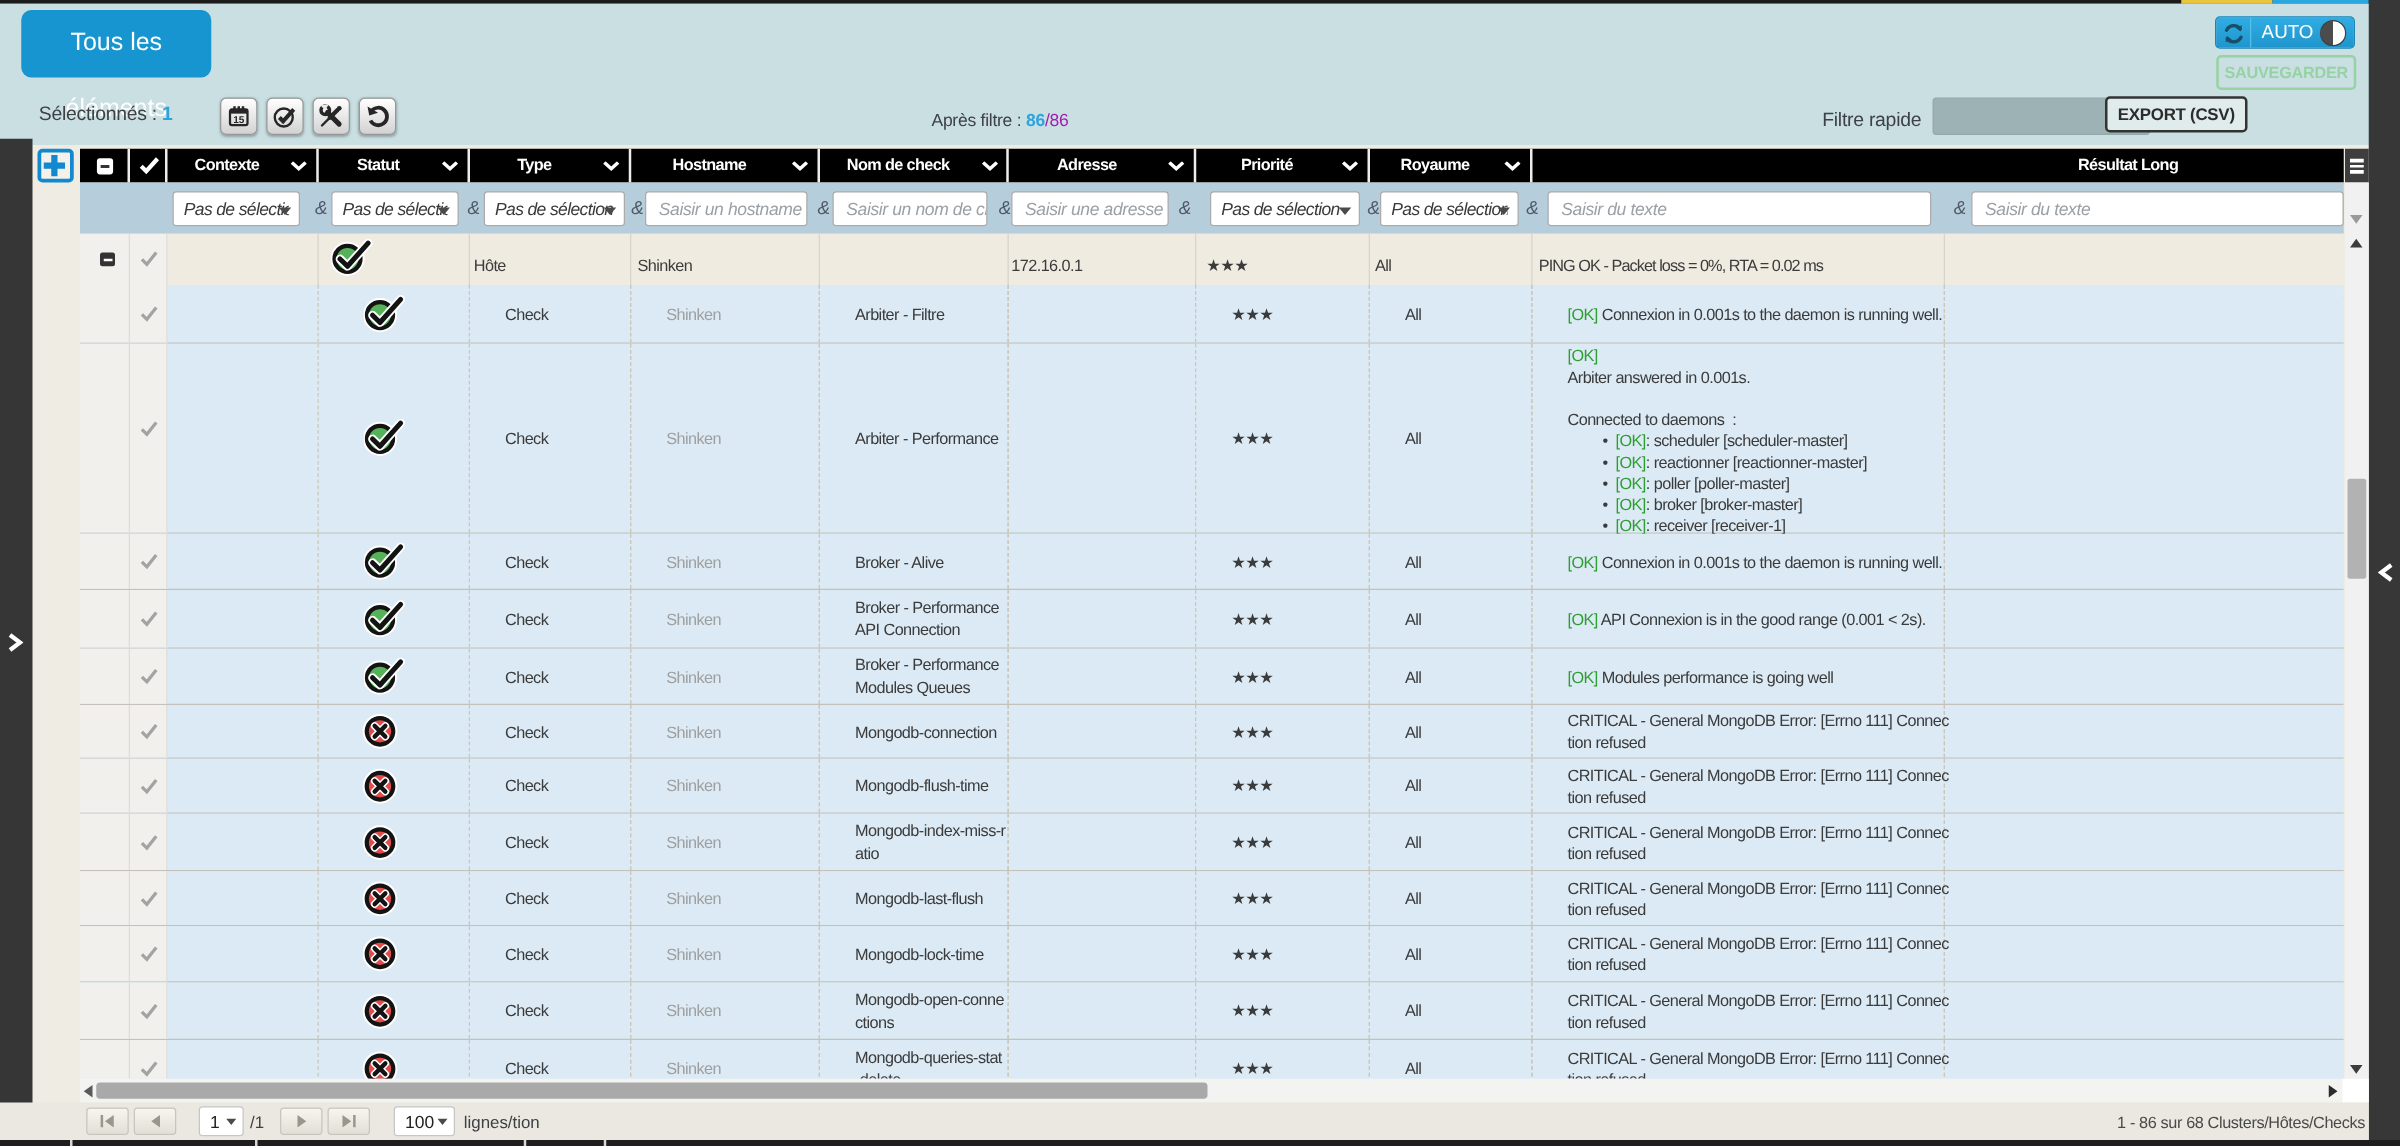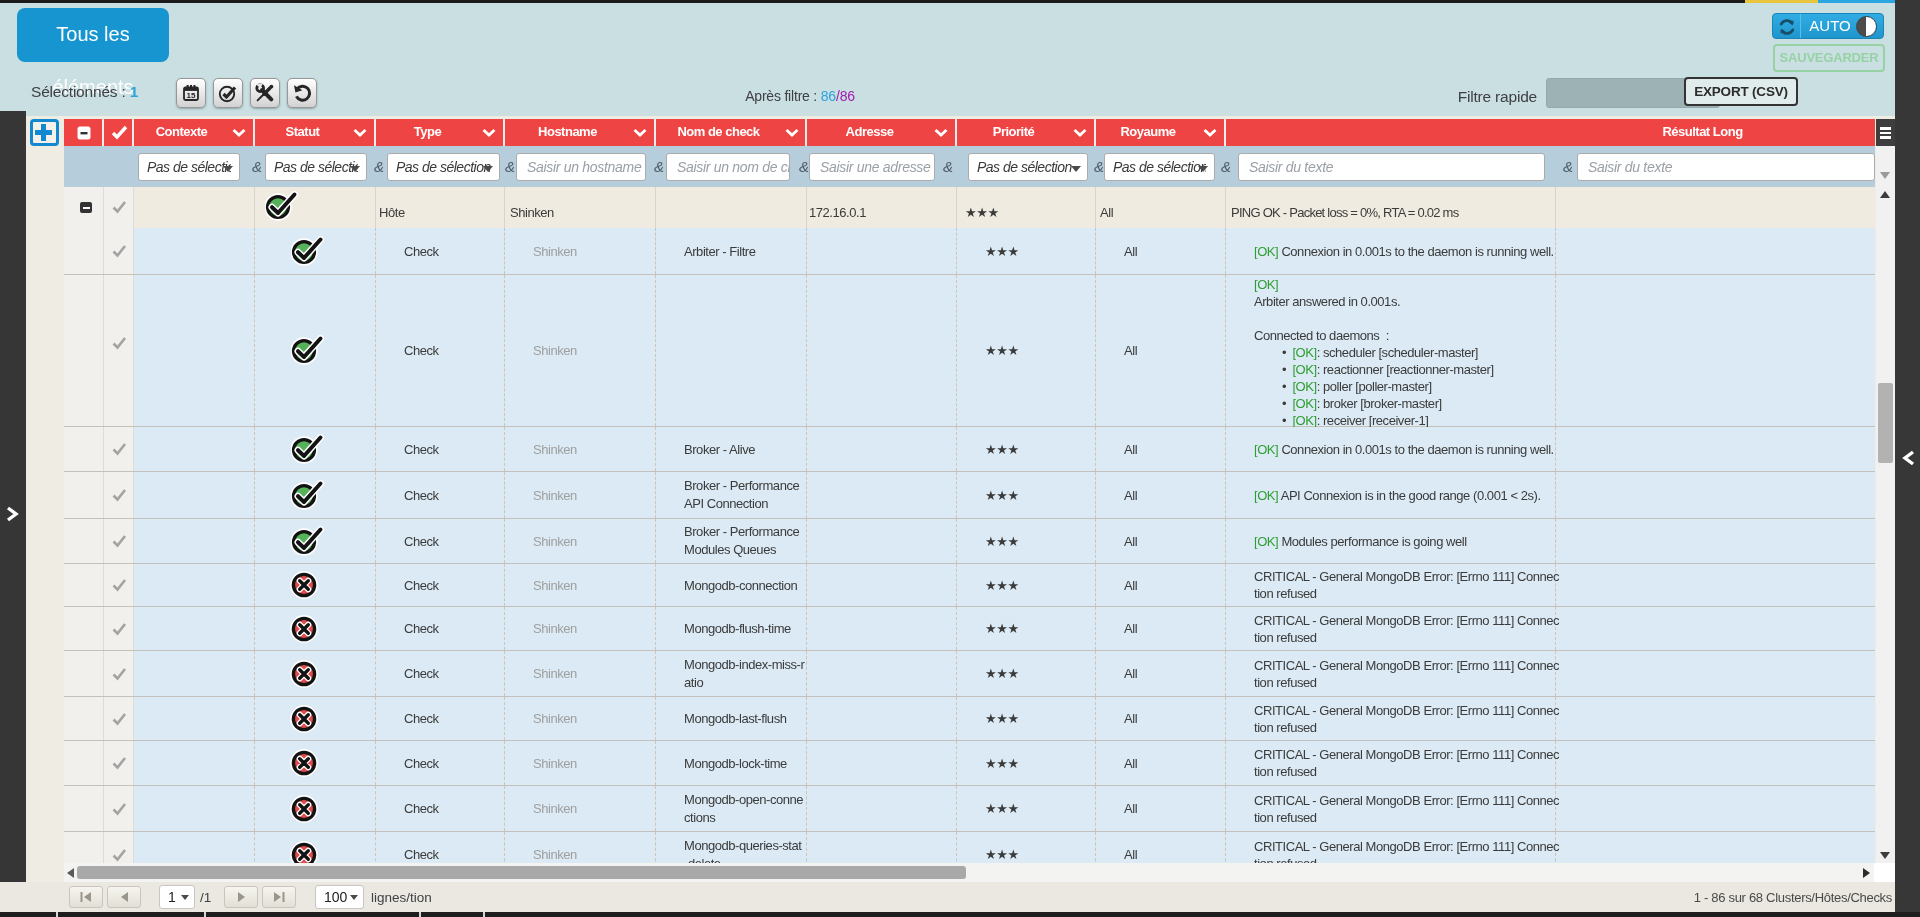--- a/index.html
+++ b/index.html
@@ -15,21 +15,21 @@
   
   #toolbar { left:0; top:3px; width:1920px; height:113px; background:#c9dfe2; }
   #btn-all { left:17px; top:5px; width:152px; height:54px; background:#1795d1; border-radius:8px;
              color:#fff; font-size:20px; line-height:53px; text-align:center; letter-spacing:0px;}
   #selected { left:31px; top:80px; font-size:15.5px; color:#3f4045; letter-spacing:-0.2px;}
   #selected b { color:#2ea3dc; font-weight:700; }
   .tbtn { top:75px; width:30px; height:30px; border:1px solid #979797; border-radius:5px;
           background:linear-gradient(#ffffff,#d2d2d2); box-shadow:0 1px 2px rgba(90,110,115,.5);
           display:flex; align-items:center; justify-content:center; }
   #apres { left:600px; top:85px; width:400px; text-align:center; font-size:14px; color:#3f4045; letter-spacing:-0.2px;}
-  #apres .n1 { color:#2ea3dc; font-weight:400;text-align:right; }
+  #apres .n1 { color:#2ea3dc; font-weight:700;text-align:right; }
   #apres .n2 { color:#a21caf; }
   #lbl-filtre { left:1400px; top:85px; width:137px; text-align:right; font-size:15.5px; color:#3f4045; letter-spacing:-0.2px;}
   #inp-filtre { left:1546px; top:75px; width:174px; height:30px; background:#9cb2b4; border:1px solid #93a9ab; border-radius:3px; }
 
   #btn-auto { left:1772px; top:10px; width:112px; height:26px; border-radius:4px; border:1px solid #1a85b8;
               background:linear-gradient(#31adе4,#1f95cd); background:linear-gradient(#31ade4,#1f95cd); }
   #btn-auto .sep { position:absolute; left:27px; top:0; width:1px; height:24px; background:#53c0ec; }
   #btn-auto .txt { position:absolute; left:28px; top:0; width:58px; text-align:center; color:#fff; font-size:15px; line-height:24px; }
   #btn-auto .toggle { position:absolute; left:83px; top:1.5px; width:21px; height:21px; border-radius:50%;
               background:linear-gradient(90deg,#4c4c4c 50%,#ffffff 50%); border:1.5px solid #414141; }
@@ -46,21 +46,21 @@
   #plusbtn { left:30px; top:119px; width:29px; height:27px; background:#f3f1ea; border:3px solid #1188cf; border-radius:4px; }
   #plusbtn:before { content:""; position:absolute; left:8px; top:2px; width:5px; height:17px; background:#1188cf; }
   #plusbtn:after { content:""; position:absolute; left:2px; top:8px; width:17px; height:5px; background:#1188cf; }
 
   
   #table { left:64px; top:119px; width:1811px; }
   .c0{left:0;width:40px} .c1{left:40px;width:30px} .c2{left:70px;width:121px} .c3{left:191px;width:121px}
   .c4{left:312px;width:129px} .c5{left:441px;width:151px} .c6{left:592px;width:151px} .c7{left:744px;width:149px}
   .c8{left:893px;width:139px} .c9{left:1032px;width:130px} .c10{left:1162px;width:330px} .c11{left:1492px;width:319px}
 
-  #thead { left:0; top:0; width:1811px; height:27px; background:#ef4444; }
+  #thead { left:0; top:0; width:1811px; height:27px; background:#000000; }
   #thead .hc { position:absolute; top:0; height:27px; border-right:2px solid #ededed; color:#fff;
                font-size:13px; font-weight:700; text-align:center; line-height:26px; letter-spacing:-0.5px; padding-right:24px;}
   #thead .hc:last-child { border-right:none; }
   .chev { position:absolute; top:10px; width:14px; height:8px; }
   #hamb { left:1876px; top:119px; width:19px; height:27px; background:#3e3e3e; }
   #hamb div { position:absolute; left:4px; width:11px; height:2.6px; background:#fff; }
 
   
   #tfilter { left:64px; top:146px; width:1811px; height:41px; background:#b6cedc; }
   .amp { position:absolute; top:12px; font-size:15px; font-style:italic; color:#4e5a64; }
@@ -341,20 +341,21 @@
         <path d="M2.5 7.5 L6.5 11.5 L14 2" stroke="#a3a3a3" stroke-width="2.6" fill="none"></path>
       </svg>
     <svg class="abs" style="left:227px;top:60px" width="34" height="30" viewBox="0 0 34 30">
         <circle cx="13" cy="16" r="12.6" fill="none" stroke="#ffffff" stroke-width="2.2"></circle>
         <circle cx="13" cy="16" r="10.4" fill="#56b258" stroke="#131313" stroke-width="3.4"></circle>
         <path d="M7 16.2 L13 22 L29.5 3.5" stroke="#fff" stroke-width="7" fill="none" stroke-linecap="round" stroke-linejoin="round"></path>
         <path d="M7 16.2 L13 22 L29.5 3.5" stroke="#131313" stroke-width="4" fill="none" stroke-linecap="round" stroke-linejoin="round"></path>
       </svg>
     <div class="cell ctext c4">Check</div>
     <div class="cell ctext gray c5">Shinken</div>
+    <div class="cell ctext c6">Arbiter - Performance</div>
     <div class="cell ctext stars c8">★★★</div>
     <div class="cell ctext c9">All</div>
     <div class="cell ctext2 res c10">
       <div><span class="ok">[OK]</span></div>
       <div>Arbiter answered in 0.001s.</div>
       <div>&nbsp;</div>
       <div>Connected to daemons&nbsp; :</div>
       <div style="padding-left:28px">•&nbsp; <span class="ok">[OK]</span>: scheduler [scheduler-master]</div>
       <div style="padding-left:28px">•&nbsp; <span class="ok">[OK]</span>: reactionner [reactionner-master]</div>
       <div style="padding-left:28px">•&nbsp; <span class="ok">[OK]</span>: poller [poller-master]</div>

